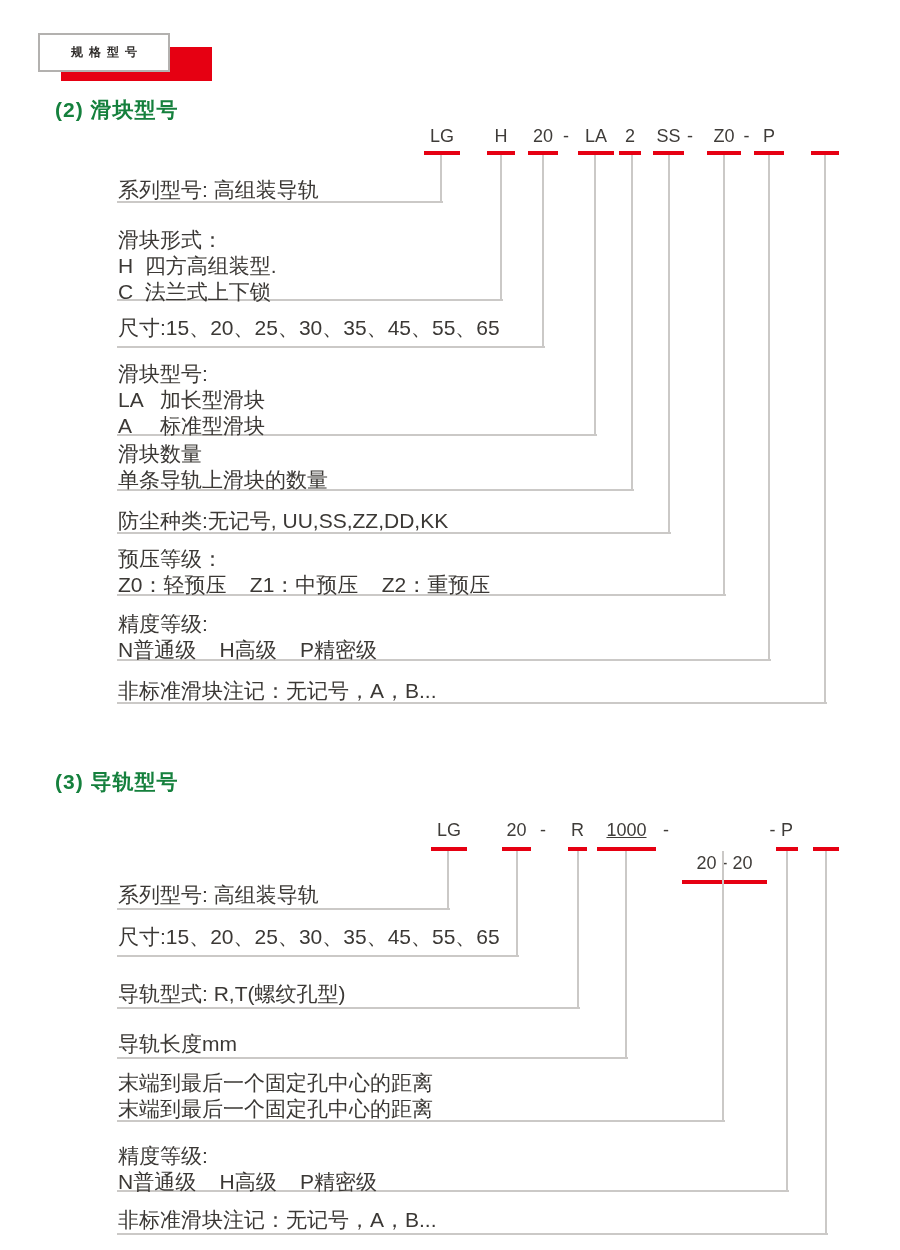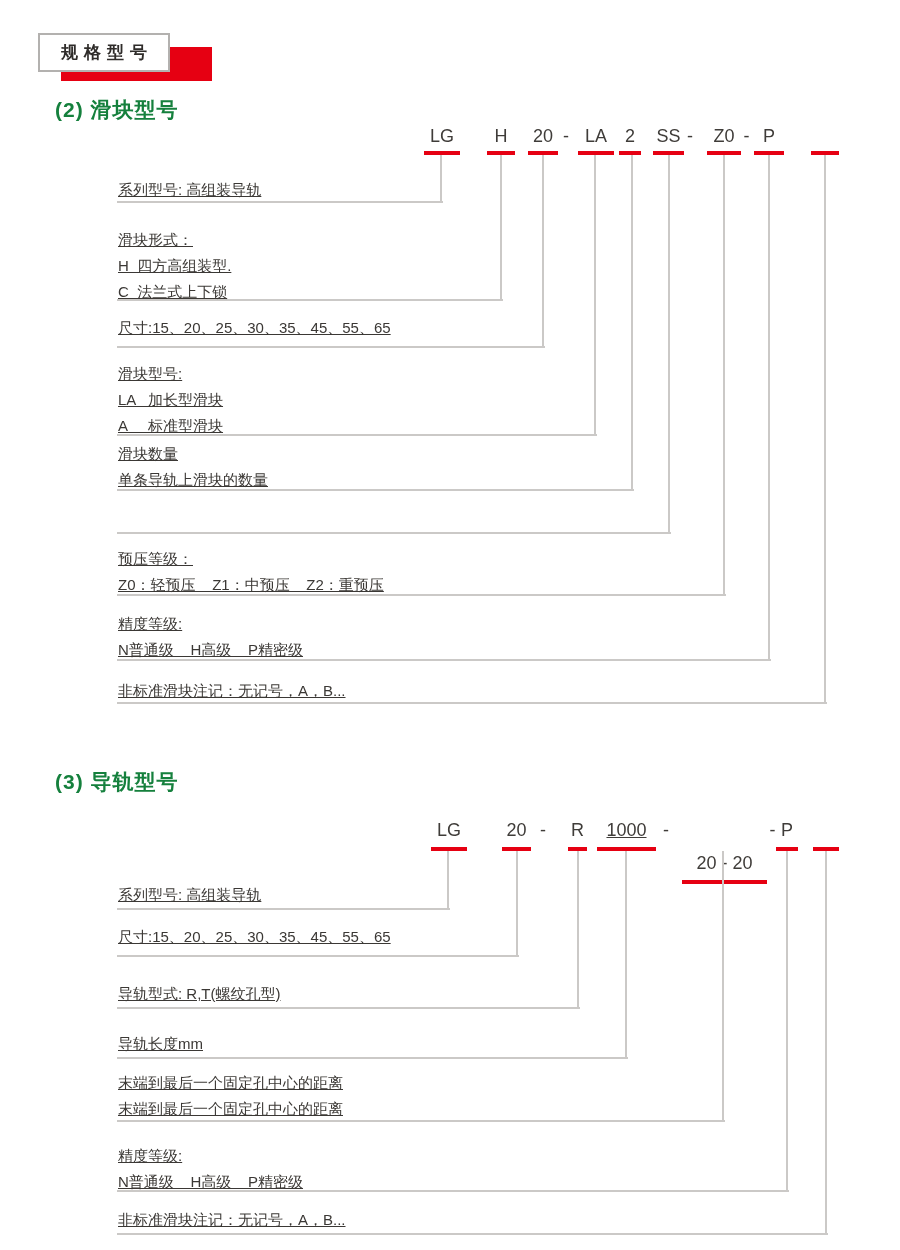--- a/index.html
+++ b/index.html
@@ -6,36 +6,36 @@
   #page{
     position:relative;width:900px;height:1250px;background:#ffffff;overflow:hidden;
     font-family:"Liberation Sans","DejaVu Sans",sans-serif;color:#3b3835;
   }
   
   .badge-accent{position:absolute;left:61px;top:47px;width:151px;height:34px;background:#e60012;}
   .badge-box{
     position:absolute;left:38px;top:33px;width:132px;height:39px;box-sizing:border-box;
     background:#ffffff;border:2px solid #b3b1af;display:flex;align-items:center;justify-content:center;
   }
-  .badge-box span{font-size:17px;font-weight:bold;color:#2f2c2a;letter-spacing:6px;text-indent:6px;white-space:pre;}
+  .badge-box span{font-size:12px;font-weight:bold;color:#2f2c2a;letter-spacing:6px;text-indent:6px;white-space:pre;}
   
   .sec-heading{position:absolute;left:55px;font-size:21px;font-weight:bold;color:#15803d;letter-spacing:1px;white-space:pre;}
   
   .tok{
     position:absolute;box-sizing:content-box;text-align:center;font-size:18px;color:#3f3c39;
     white-space:pre;
   }
   .tok.s2{top:122px;height:29px;line-height:29px;}
   .tok.s3{top:814px;height:33px;line-height:33px;}
   .tok.u{border-bottom:4px solid #e60012;}
   
   .vline{position:absolute;width:2px;background:#cbc9c7;}
   .hline{position:absolute;height:2px;background:#cbc9c7;left:117px;}
   
-  .lbl{position:absolute;left:118px;font-size:15px;color:#3b3835;text-decoration:underline;}
+  .lbl{position:absolute;left:118px;font-size:21px;color:#3b3835;}
   .lbl div{line-height:26px;white-space:pre;}
 </style>
 </head>
 <body>
 
 <div id="page">
 
   <div class="badge-accent"></div>
   <div class="badge-box">
     <span>规格型号</span>
@@ -88,20 +88,23 @@
     <div>尺寸:15、20、25、30、35、45、55、65</div>
   </div>
   <div class="lbl" style="top:361px;">
     <div>滑块型号:</div>
     <div>LA   加长型滑块</div>
     <div>A     标准型滑块</div>
   </div>
   <div class="lbl" style="top:441px;">
     <div>滑块数量</div>
     <div>单条导轨上滑块的数量</div>
+  </div>
+  <div class="lbl" style="top:508px;">
+    <div>防尘种类:无记号, UU,SS,ZZ,DD,KK</div>
   </div>
   <div class="lbl" style="top:546px;">
     <div>预压等级：</div>
     <div>Z0：轻预压    Z1：中预压    Z2：重预压</div>
   </div>
   <div class="lbl" style="top:611px;">
     <div>精度等级:</div>
     <div>N普通级    H高级    P精密级</div>
   </div>
   <div class="lbl" style="top:678px;">

